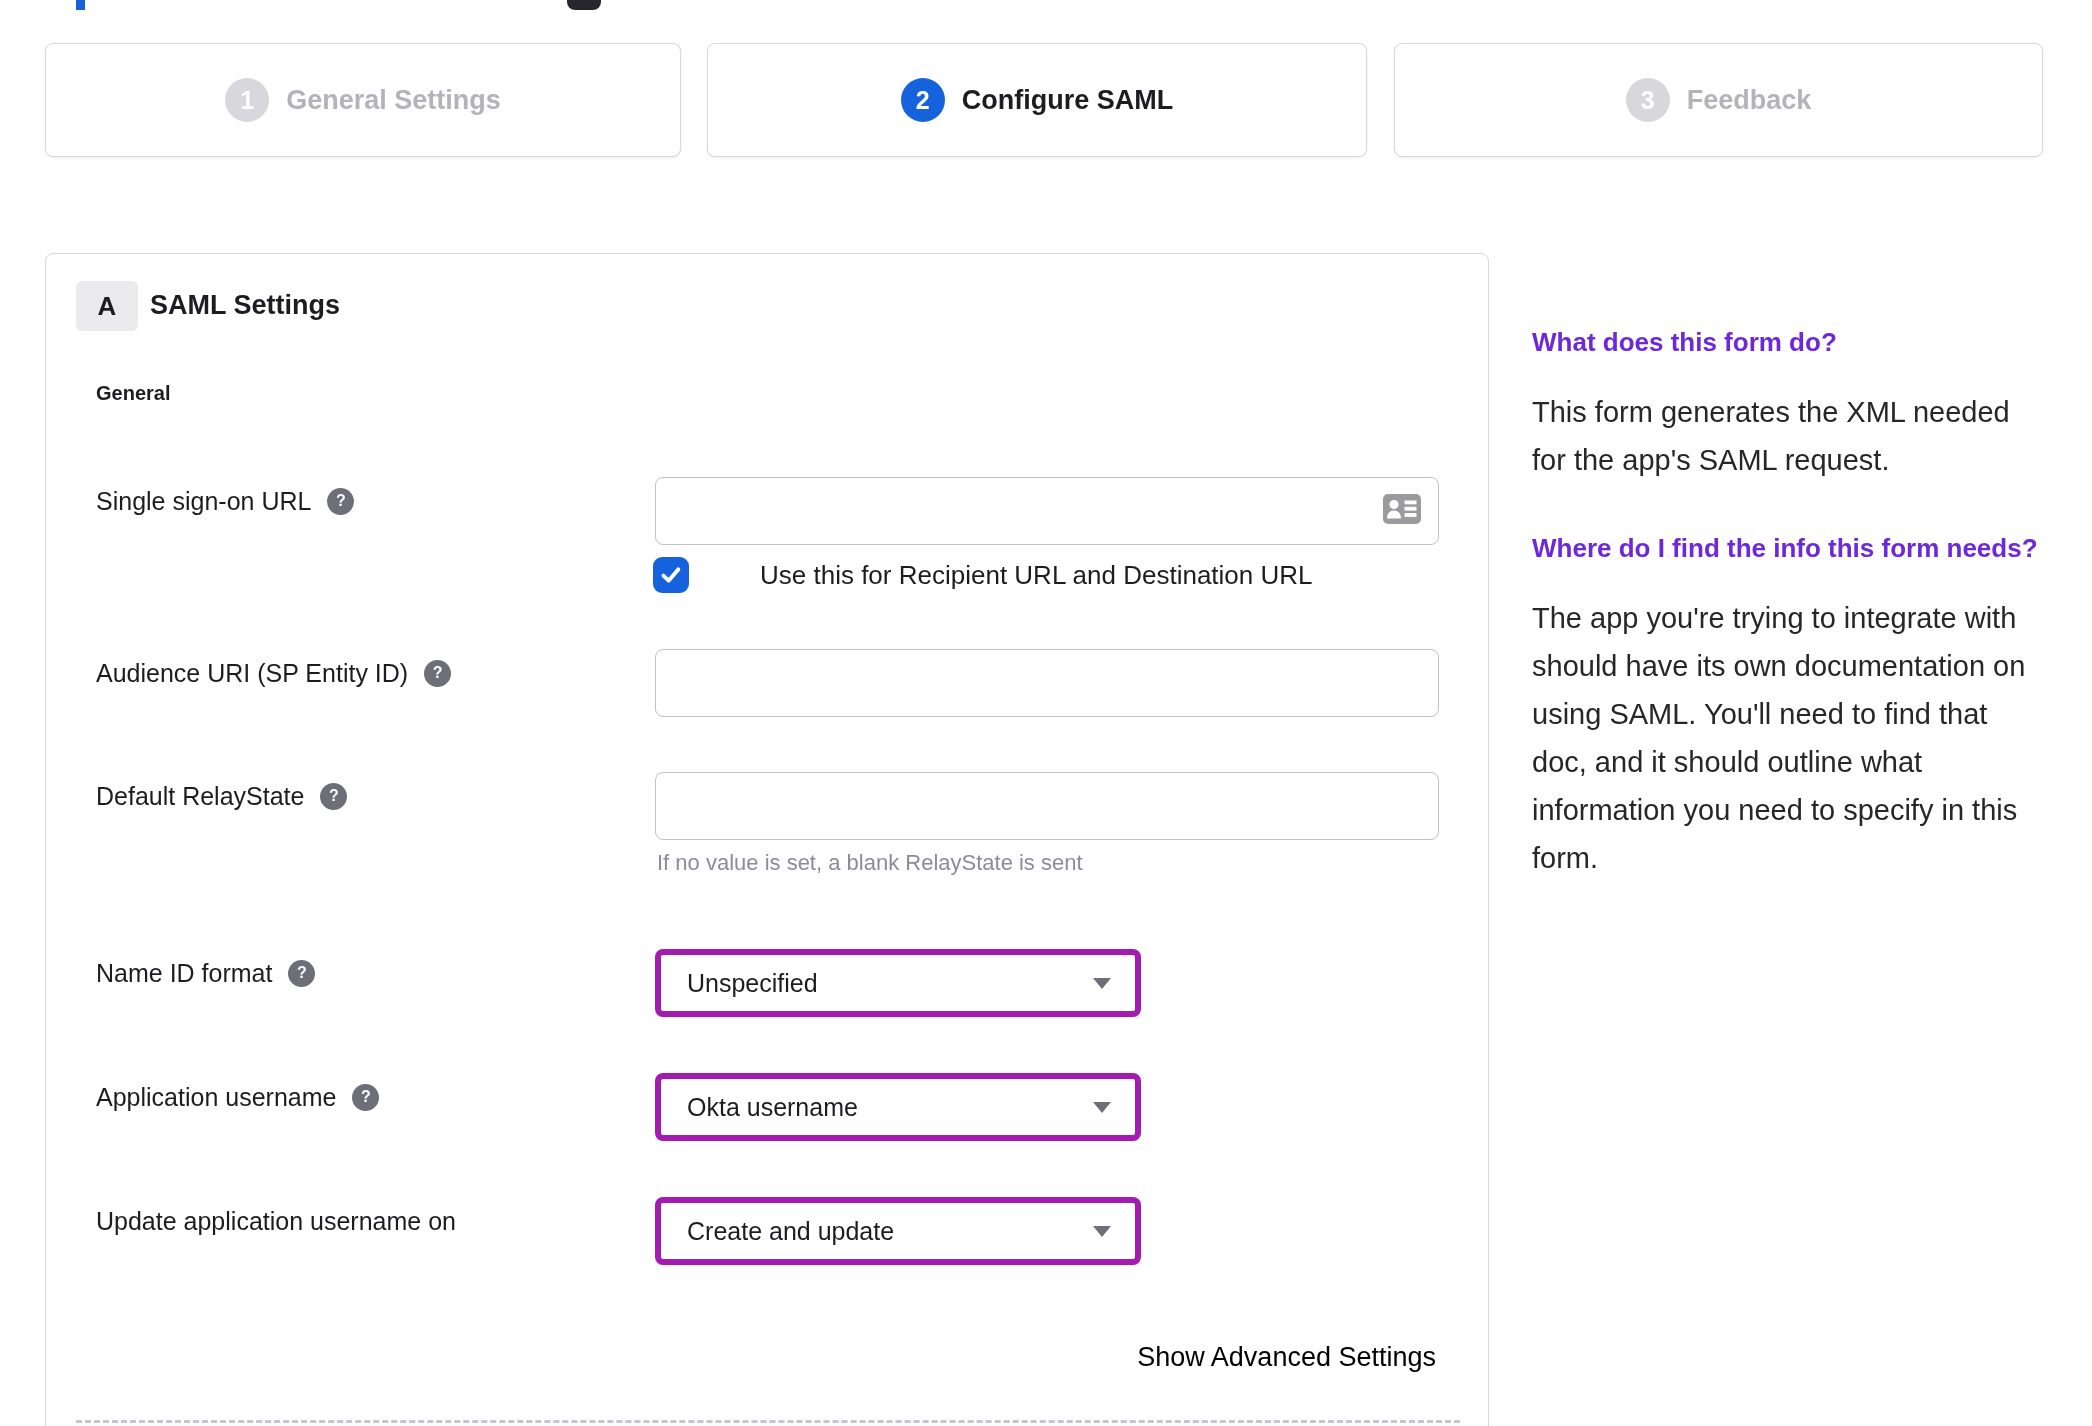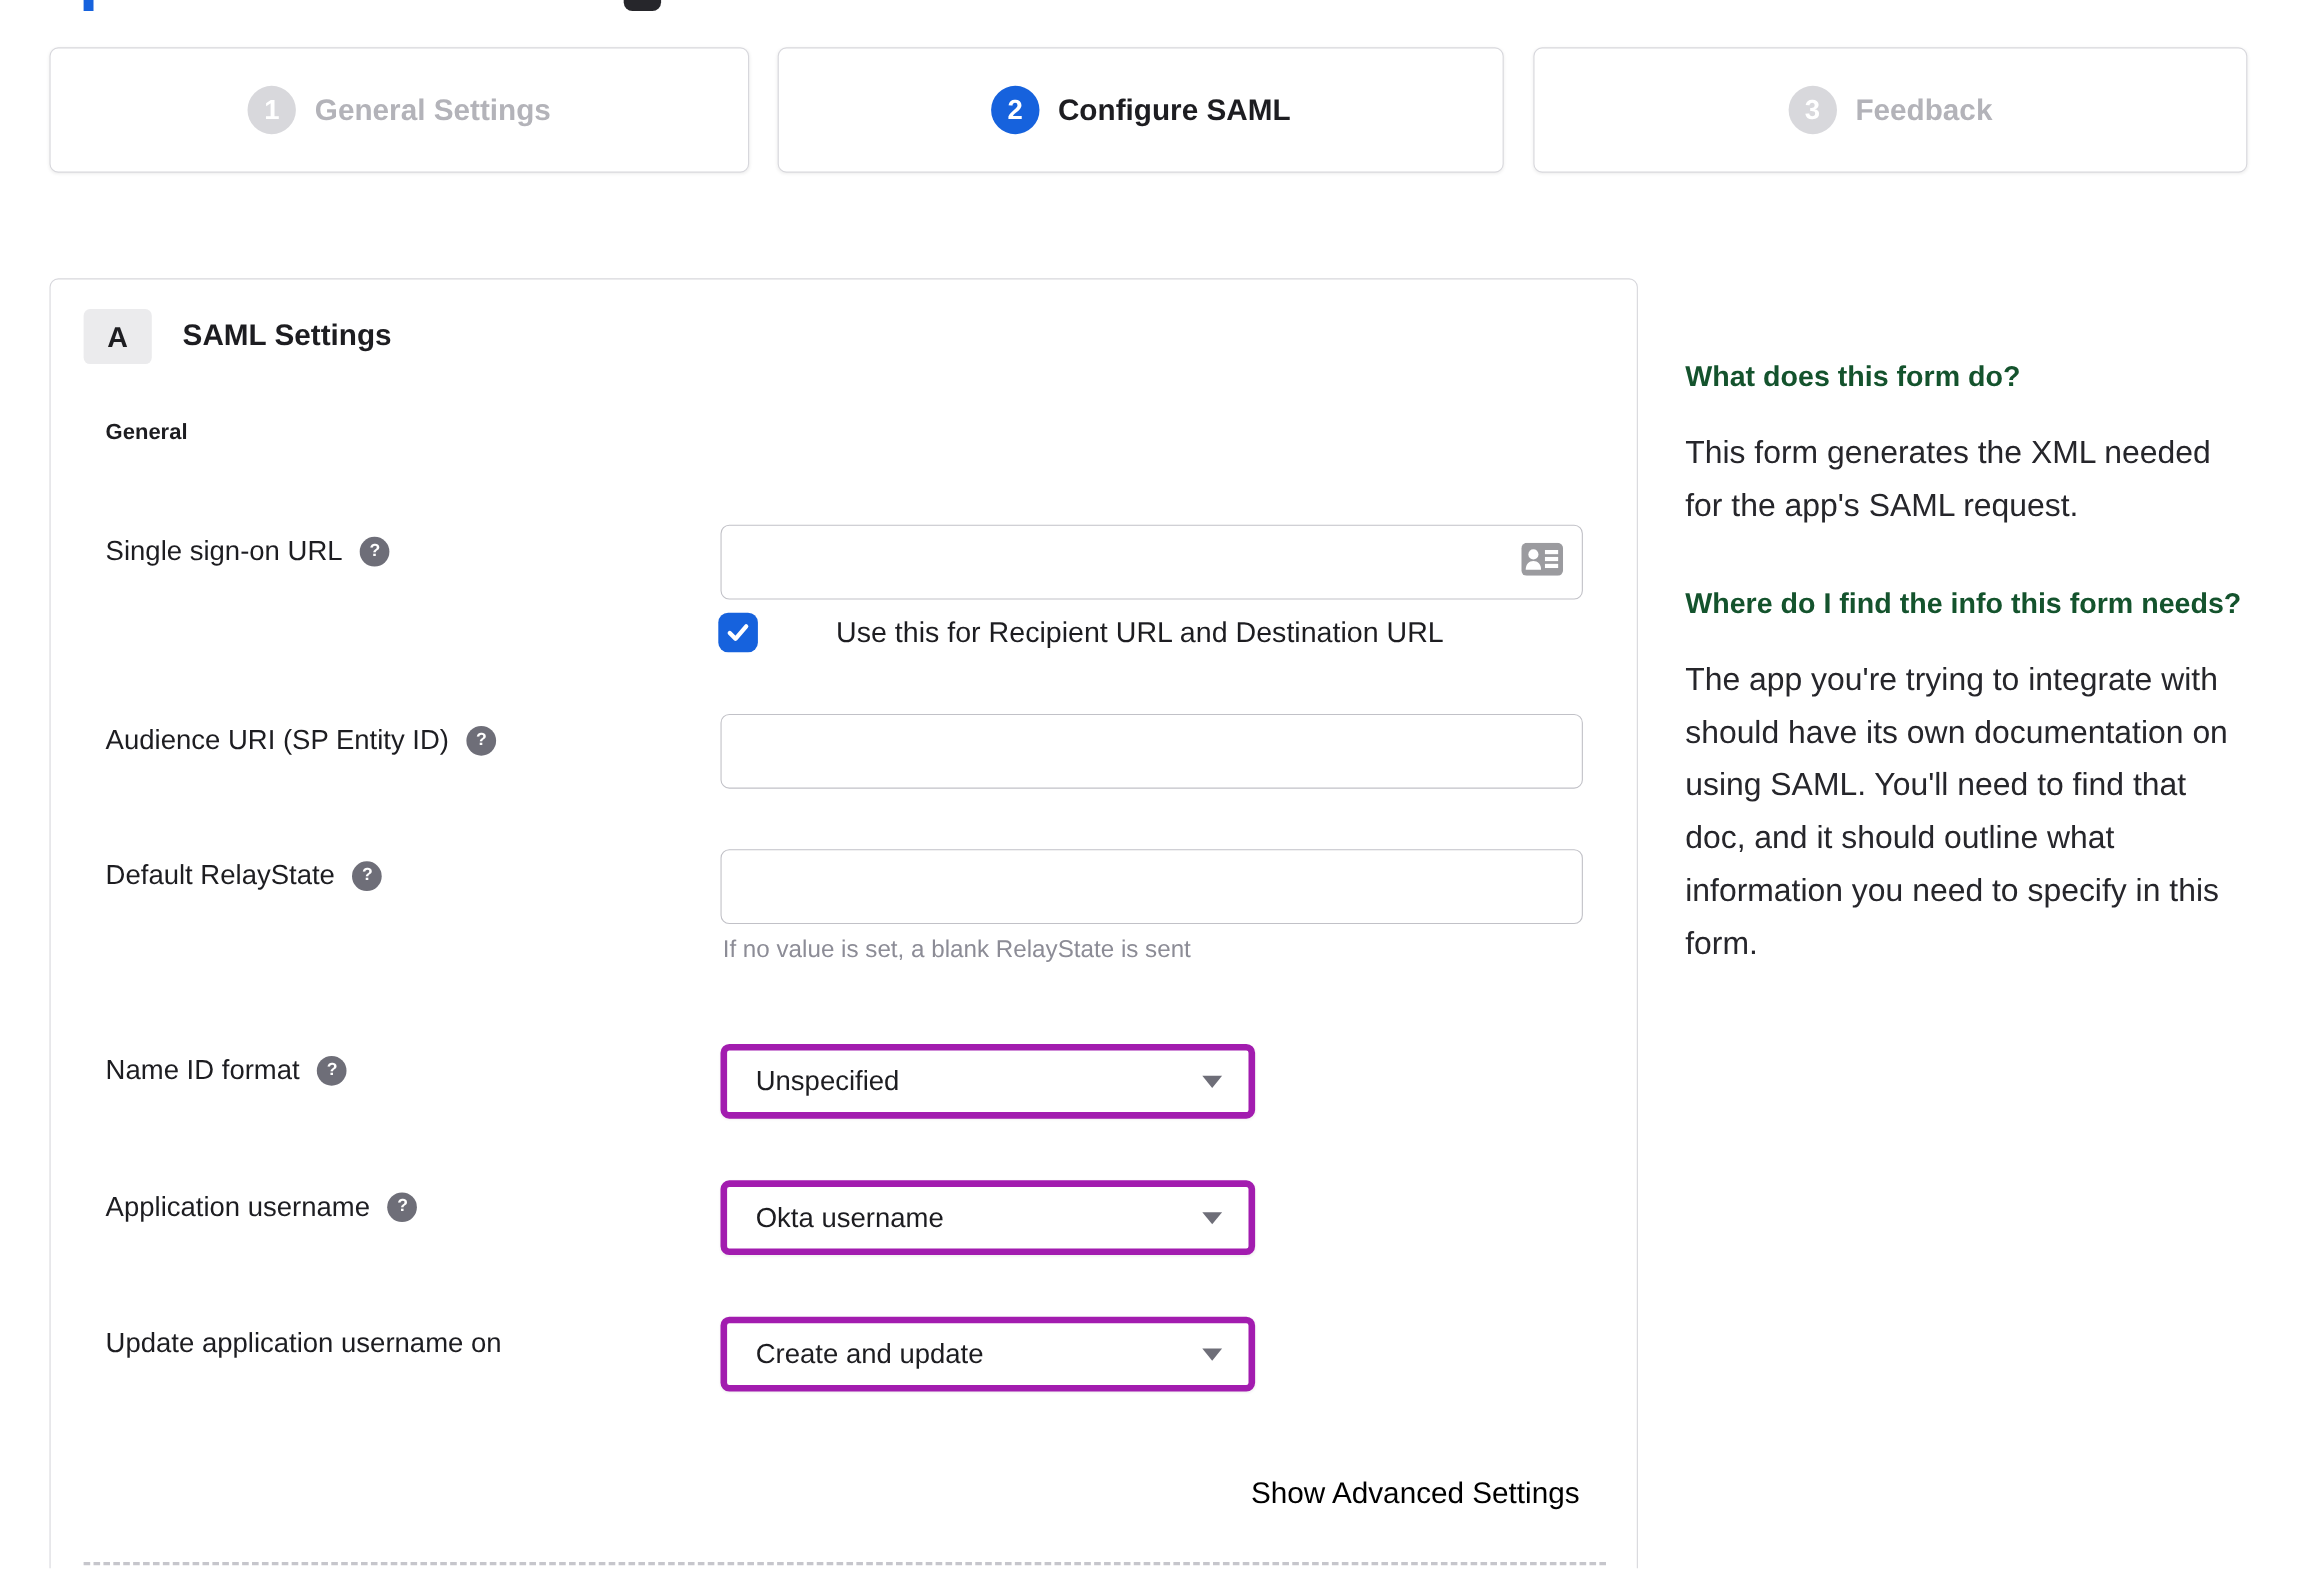--- a/index.html
+++ b/index.html
@@ -39,21 +39,21 @@
     position:absolute; left:45px; top:253px; width:1444px; height:1250px;
     box-sizing:border-box; background:#fff;
     border:1px solid #d7d7dc; border-radius:8px;
   }
   .badge-a {
     position:absolute; left:30px; top:27px; width:62px; height:50px;
     background:#ebebed; border-radius:6px;
     display:flex; align-items:center; justify-content:center;
     font-size:26px; font-weight:bold; color:#1d1d21;
   }
-  .panel-title { position:absolute; left:120px; top:36px; font-size:27px; font-weight:bold; }
+  .panel-title { position:absolute; left:104px; top:36px; font-size:27px; font-weight:bold; }
   .section-heading { position:absolute; left:50px; top:128px; font-size:20px; font-weight:bold; }
 
   .field-label {
     position:absolute; left:50px; font-size:25px; color:#1d1d21;
     display:flex; align-items:center; gap:16px; height:34px; white-space:nowrap;
   }
   .help-icon {
     width:27px; height:27px; border-radius:50%; background:#6e6e78;
     display:flex; align-items:center; justify-content:center;
     color:#fff; font-size:16px; font-weight:bold; cursor:pointer; flex:0 0 auto;
@@ -92,21 +92,21 @@
   }
 
   .advanced-link {
     position:absolute; right:52px; top:1088px; font-size:27px; font-weight:400;
     color:#000000; text-decoration:none; cursor:pointer; white-space:nowrap;
   }
   .dashed-divider { position:absolute; left:30px; right:28px; top:1166px; border-top:3px dashed #c6c6cc; }
 
   
   .sidebar { position:absolute; left:1532px; top:318px; width:512px; }
-  .sidebar h3 { margin:0 0 22px 0; font-size:26px; font-weight:bold; line-height:48px; color:#14532d; }
+  .sidebar h3 { margin:0 0 22px 0; font-size:26px; font-weight:bold; line-height:48px; color:#6d28d9; }
   .sidebar p  { margin:0 0 40px 0; font-size:29px; line-height:48px; color:#26262b; }
 </style>
 </head>
 <body>
 
 <div class="screen">
 
   <div class="frag-blue"></div>
   <div class="frag-dark"></div>
 

